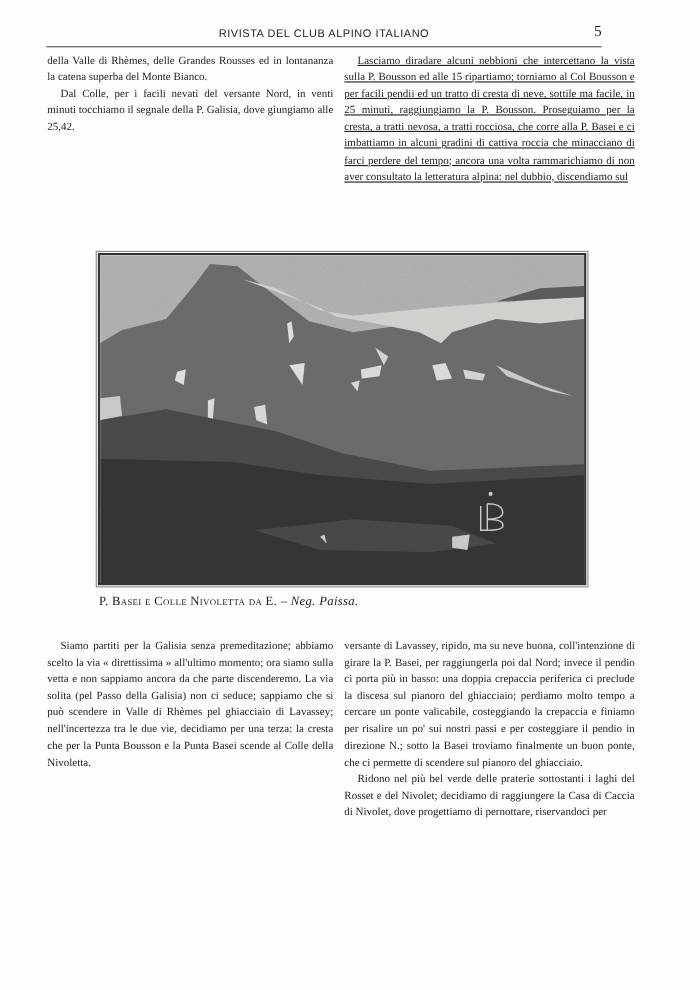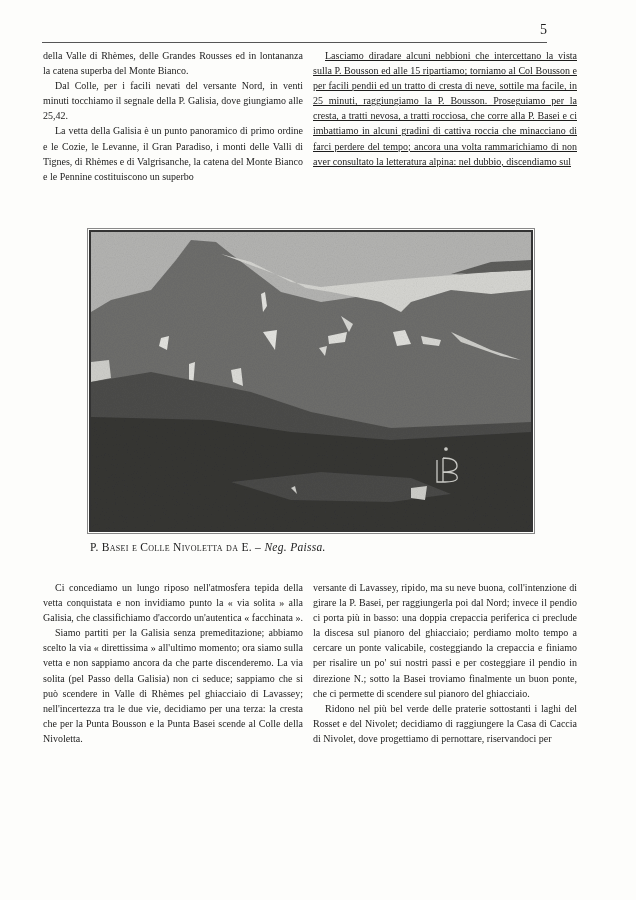--- a/index.html
+++ b/index.html
@@ -44,28 +44,28 @@
     position: absolute; left: 90px; top: 541px; width: 444px; text-align: left;
     font-family: "Liberation Serif", serif; font-size: 11.5px; letter-spacing: 0.3px;
   }
   .caption .sc { font-variant: small-caps; }
   .caption .it { font-style: italic; }
 </style>
 </head>
 <body>
 
 <div class="header">
+  <div class="title">RIVISTA DEL CLUB ALPINO ITALIANO</div>
   <div class="pagenum">5</div>
   <div class="rule"></div>
 </div>
 
 <div class="col col-tl">
   <p class="noind">della Valle di Rhèmes, delle Grandes Rousses ed in lontananza la catena superba del Monte Bianco.</p>
   <p>Dal Colle, per i facili nevati del versante Nord, in venti minuti tocchiamo il segnale della P. Galisia, dove giungiamo alle 25,42.</p>
-  <p>La vetta della Galisia è un punto panoramico di primo ordine e le Cozie, le Levanne, il Gran Paradiso, i monti delle Valli di Tignes, di Rhèmes e di Valgrisanche, la catena del Monte Bianco e le Pennine costituiscono un superbo</p>
 </div>
 
 <div class="col col-tr">
   <p>Lasciamo diradare alcuni nebbioni che intercettano la vista sulla P. Bousson ed alle 15 ripartiamo; torniamo al Col Bousson e per facili pendii ed un tratto di cresta di neve, sottile ma facile, in 25 minuti, raggiungiamo la P. Bousson. Proseguiamo per la cresta, a tratti nevosa, a tratti rocciosa, che corre alla P. Basei e ci imbattiamo in alcuni gradini di cattiva roccia che minacciano di farci perdere del tempo; ancora una volta rammarichiamo di non aver consultato la letteratura alpina: nel dubbio, discendiamo sul</p>
 </div>
 
 <div class="photo-frame">
   <svg width="440" height="298" viewBox="0 0 440 298" xmlns="http://www.w3.org/2000/svg">
     <defs>
       <filter id="grain">
@@ -116,20 +116,19 @@
     </g>
   </svg>
 </div>
 
 <div class="caption">
   <span class="sc">P. Basei e Colle Nivoletta da E. –</span>
   <span class="it">Neg. Paissa.</span>
 </div>
 
 <div class="col col-bl">
-  <p>Ci concediamo un lungo riposo nell'atmosfera tepida della vetta conquistata e non invidiamo punto la « via solita » alla Galisia, che classifichiamo d'accordo un'autentica « facchinata ».</p>
   <p>Siamo partiti per la Galisia senza premeditazione; abbiamo scelto la via « direttissima » all'ultimo momento; ora siamo sulla vetta e non sappiamo ancora da che parte discenderemo. La via solita (pel Passo della Galisia) non ci seduce; sappiamo che si può scendere in Valle di Rhèmes pel ghiacciaio di Lavassey; nell'incertezza tra le due vie, decidiamo per una terza: la cresta che per la Punta Bousson e la Punta Basei scende al Colle della Nivoletta.</p>
 </div>
 
 <div class="col col-br">
   <p class="noind">versante di Lavassey, ripido, ma su neve buona, coll'intenzione di girare la P. Basei, per raggiungerla poi dal Nord; invece il pendio ci porta più in basso: una doppia crepaccia periferica ci preclude la discesa sul pianoro del ghiacciaio; perdiamo molto tempo a cercare un ponte valicabile, costeggiando la crepaccia e finiamo per risalire un po' sui nostri passi e per costeggiare il pendio in direzione N.; sotto la Basei troviamo finalmente un buon ponte, che ci permette di scendere sul pianoro del ghiacciaio.</p>
   <p>Ridono nel più bel verde delle praterie sottostanti i laghi del Rosset e del Nivolet; decidiamo di raggiungere la Casa di Caccia di Nivolet, dove progettiamo di pernottare, riservandoci per</p>
 </div>
 
 </body></html>

